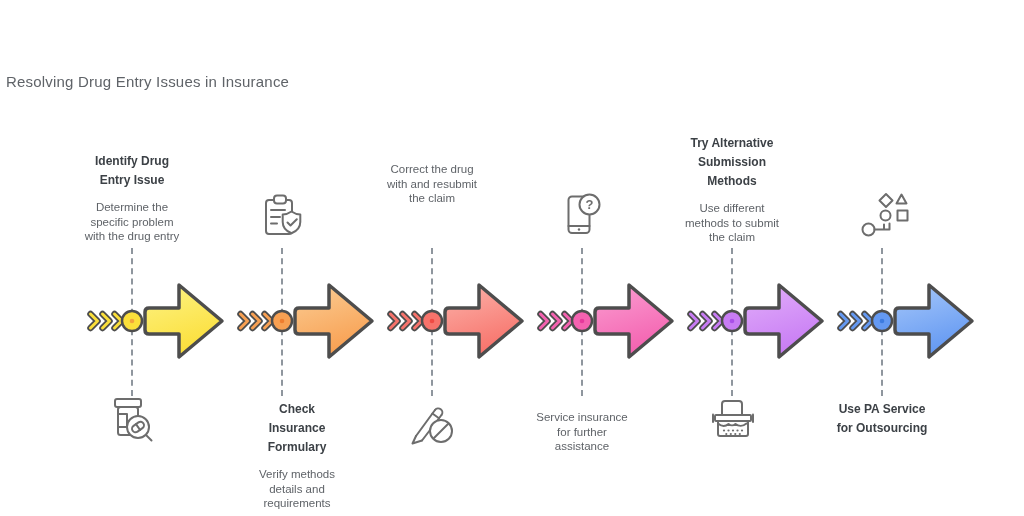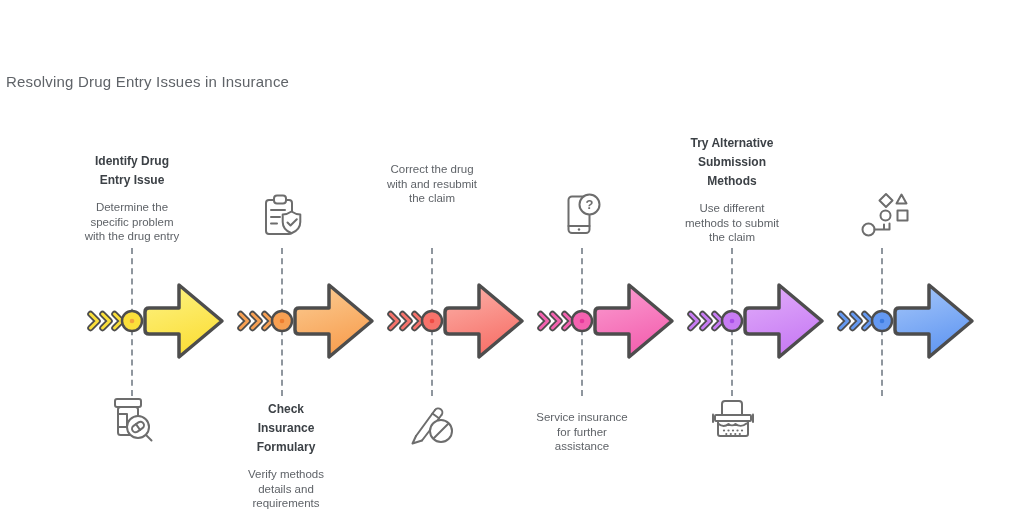--- a/index.html
+++ b/index.html
@@ -55,21 +55,21 @@
   <div class="dash" style="left:731px"></div>
   <div class="dash" style="left:881px"></div>
 
   <div class="txt" style="left:57px; top:152px">
     <div class="heading">Identify Drug
 Entry Issue</div>
     <div class="desc">Determine the
 specific problem
 with the drug entry</div>
   </div>
-  <div class="txt" style="left:211px; top:400px">
+  <div class="txt" style="left:222px; top:400px">
     <div class="heading">Check
 Insurance
 Formulary</div>
     <div class="desc">Verify methods
 details and
 requirements</div>
   </div>
   <div class="txt" style="left:357px; top:152px">
     <div class="desc">Correct the drug
 with and resubmit
@@ -82,20 +82,22 @@
   </div>
   <div class="txt" style="left:657px; top:134px">
     <div class="heading">Try Alternative
 Submission
 Methods</div>
     <div class="desc">Use different
 methods to submit
 the claim</div>
   </div>
   <div class="txt" style="left:807px; top:400px">
+    <div class="heading">Use PA Service
+for Outsourcing</div>
   </div>
 
   <div class="icon" style="left:102px; top:394px">
     <svg width="56" height="58" viewBox="0 0 56 58">
       <rect class="ic" x="13" y="5" width="26" height="8" rx="2"></rect>
       <rect class="ic" x="16" y="13" width="20" height="28" rx="2.5"></rect>
       <rect class="ic" x="16" y="20" width="9" height="13"></rect>
       <circle class="ic ic-w" cx="36" cy="33" r="11"></circle>
       <g transform="rotate(-35 36 33)">
         <rect class="ic" x="29.5" y="29.5" width="13" height="7" rx="3.5"></rect>

